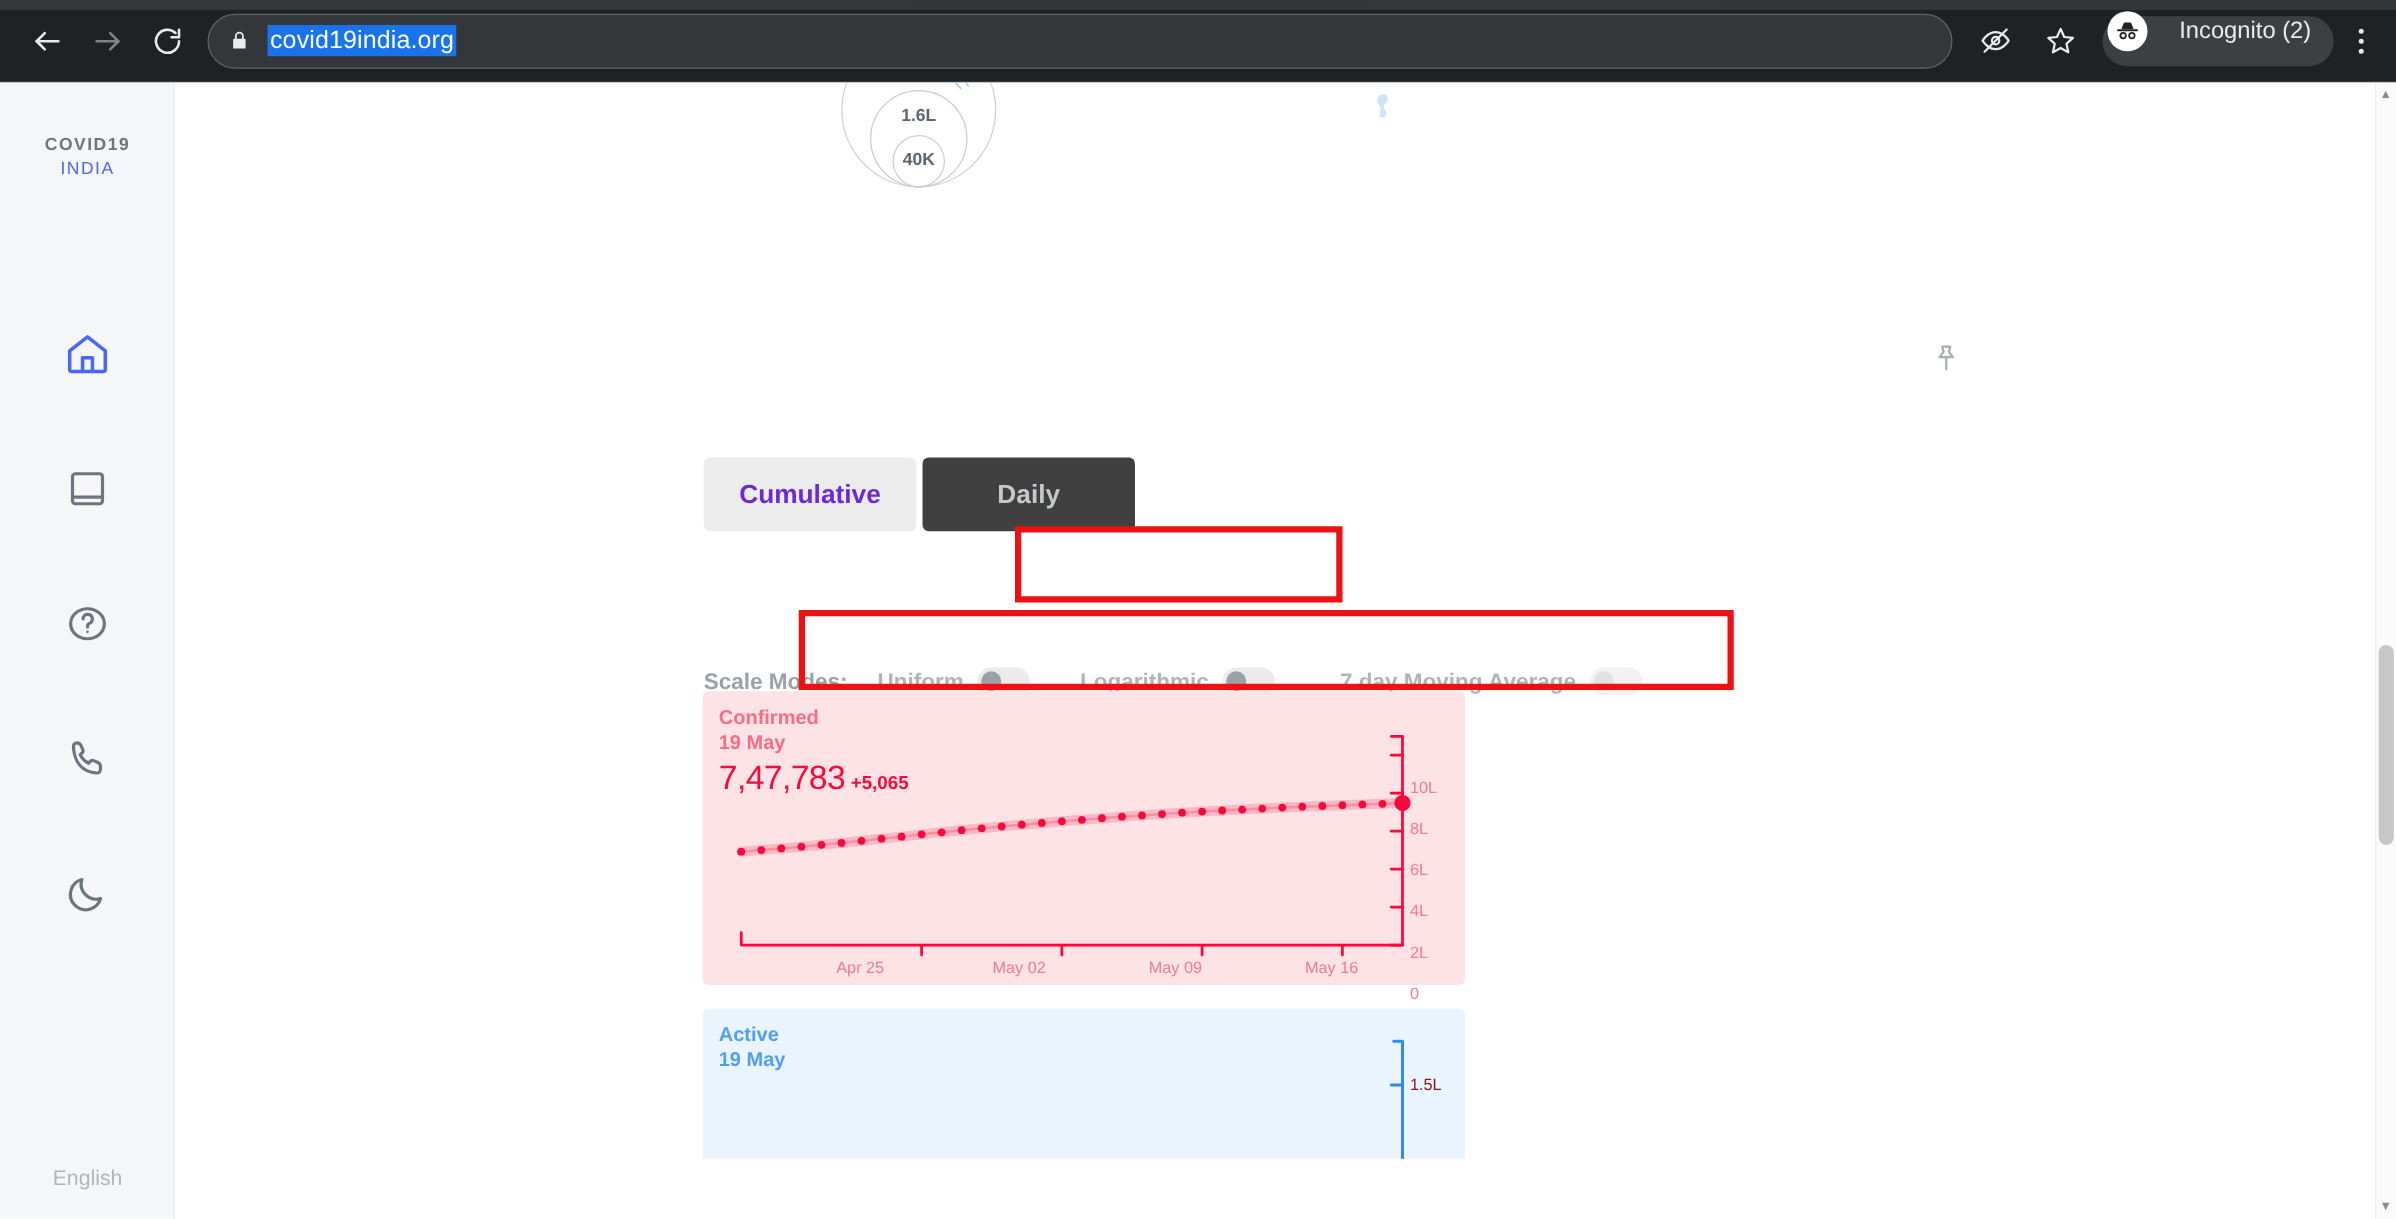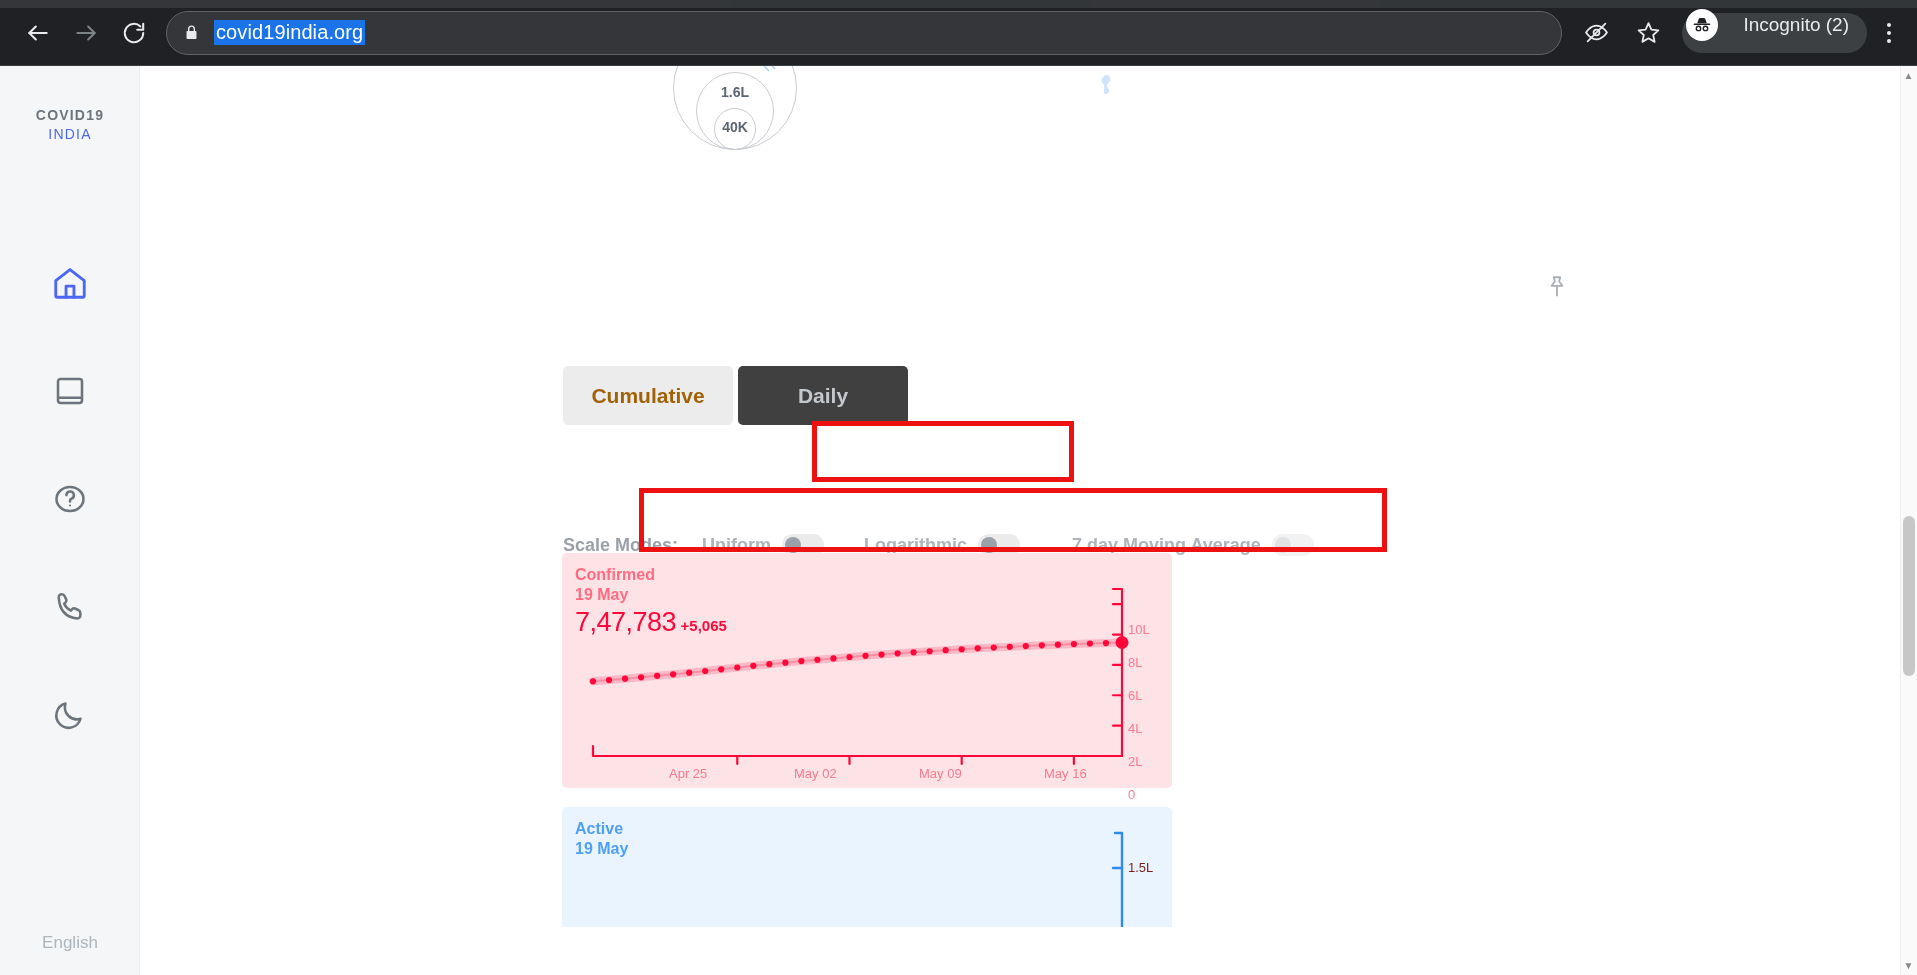--- a/index.html
+++ b/index.html
@@ -150,21 +150,21 @@
   .tabs {
     position: absolute; left: 423px; top: 300px;
     display: flex; gap: 5px;
   }
   .tab {
     width: 170px; height: 59px;
     display: flex; align-items: center; justify-content: center;
     border-radius: 5px;
     font-size: 21px; font-weight: 700;
   }
-  .tab.active { background: #ececec; color: #a16207; }
+  .tab.active { background: #ececec; color: #6d28d9; }
   .tab.inactive { background: #404040; color: #c4c8cc; }
 
   .scale-row {
     position: absolute; left: 423px; top: 462px;
     display: flex; align-items: center;
     height: 34px;
   }
   .scale-label { font-size: 18px; font-weight: 700; color: #9aa1a8; }
   .toggle-group { display: flex; align-items: center; gap: 11px; }
   .toggle-text { font-size: 18px; font-weight: 700; color: #aeb4ba; white-space: nowrap; }

